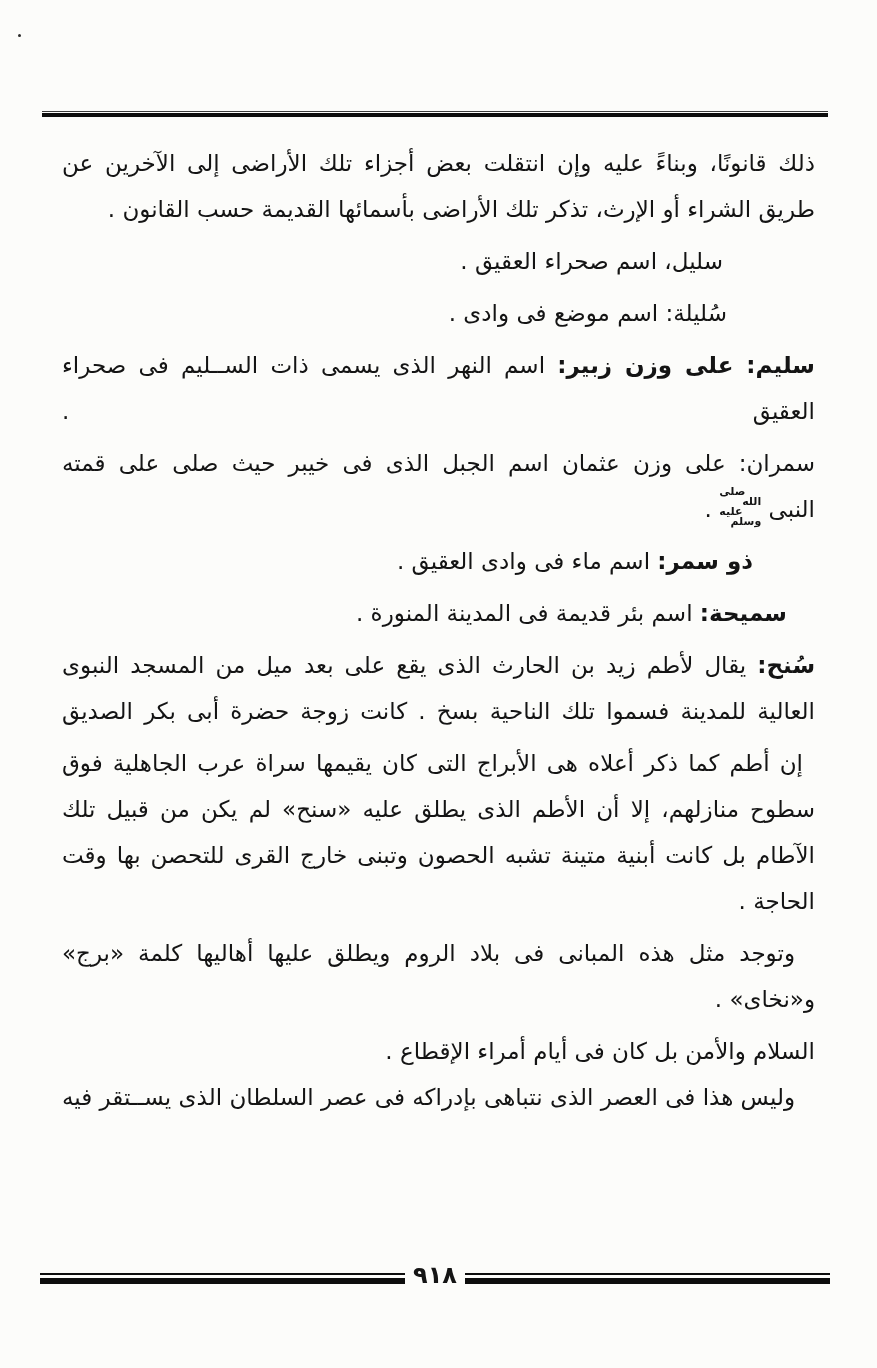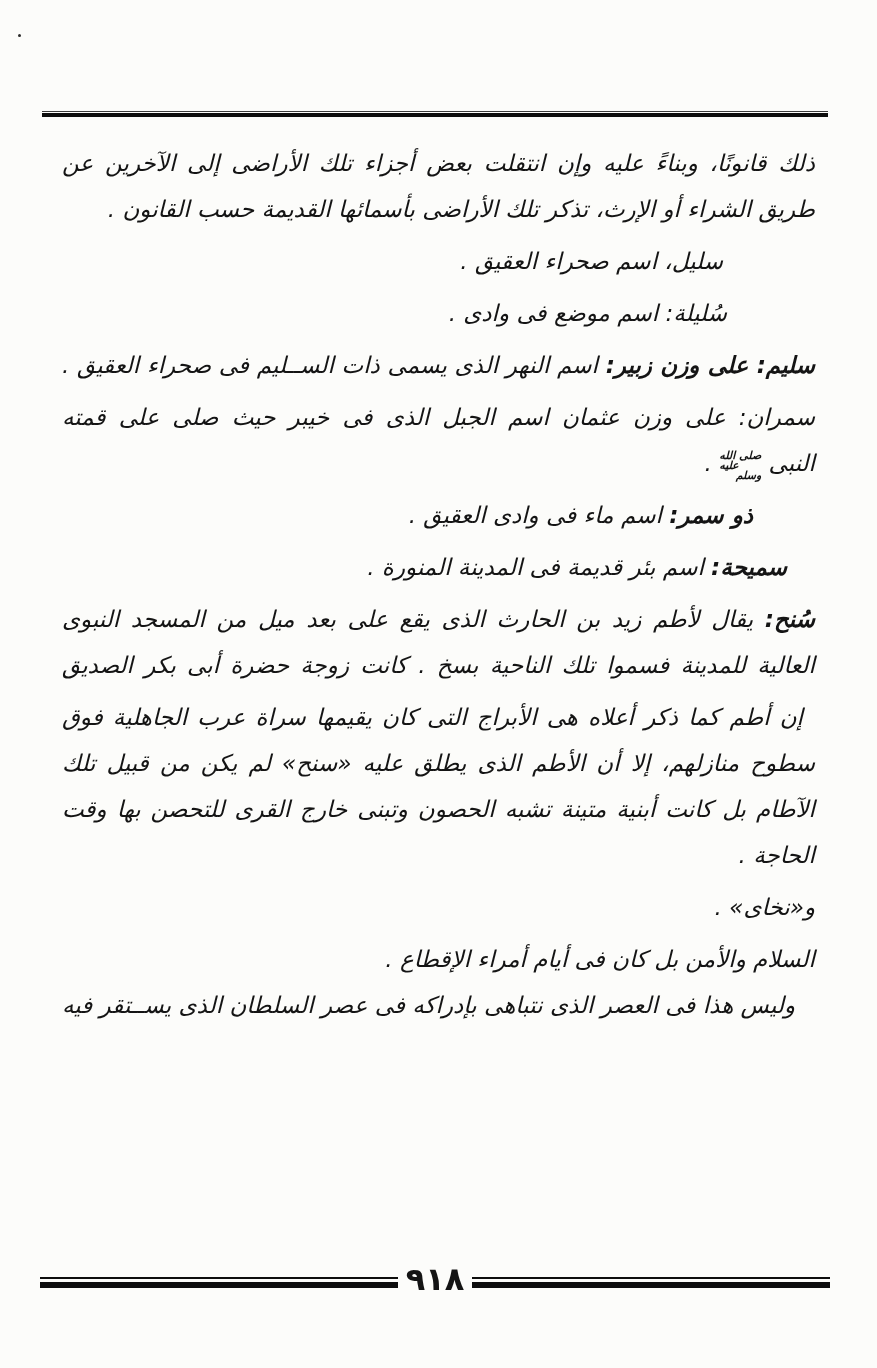--- a/index.html
+++ b/index.html
@@ -15,40 +15,40 @@
   .speck.top { left:18px; top:34px; }
   
   .top-rule { position:absolute; left:42px; top:111px; width:786px; }
   .top-rule .hair  { height:1px; background:#3a3a3a; }
   .top-rule .thick { height:4px; background:#0d0d0d; margin-top:1px; }
   
   .text-block {
     position:absolute; top:140px; right:62px; width:753px;
     direction:rtl; text-align:right;
   }
-  .para { font-size:23px; line-height:46px; margin:0 0 6px 0;font-style:italic; }
+  .para { font-size:23px; line-height:46px; margin:0 0 6px 0; }
   .line { white-space:normal; }
   .line.just { text-align:justify; text-align-last:justify; }
   .line.last { text-align:right; text-align-last:right; }
   .bold { font-weight:bold; }
   
   .seal {
     display:inline-block; width:42px; font-size:11px; line-height:10px;
     font-weight:bold; text-align:left; vertical-align:-8px;
   }
   
   .footer {
     position:absolute; top:1266px; left:40px; width:790px;
     display:flex; align-items:center;
   }
   .rail { flex:1; }
   .rail .thin  { height:2px; background:#0d0d0d; margin-bottom:3px; }
   .rail .thick { height:6px; background:#0d0d0d; }
   .page-number {
-    font-weight:bold; font-size:32px; line-height:1; padding:0 8px;
+    font-weight:bold; font-size:24px; line-height:1; padding:0 8px;
     transform:translateY(-3px); direction:rtl;
   }
 </style>
 </head>
 <body>
 
 <div class="speck top"></div>
 
 <div class="top-rule">
   <div class="hair"></div>
@@ -83,20 +83,21 @@
       <div class="line just"><span class="bold">سُنح:</span><span> يقال لأطم زيد بن الحارث الذى يقع على بعد ميل من المسجد النبوى</span></div>
       <div class="line just"><span>العالية للمدينة فسموا تلك الناحية بسخ . كانت زوجة حضرة أبى بكر الصديق</span></div>
     </div>
     <div class="para">
       <div class="line just" style="text-indent: 12px;"><span>إن أطم كما ذكر أعلاه هى الأبراج التى كان يقيمها سراة عرب الجاهلية فوق</span></div>
       <div class="line just"><span>سطوح منازلهم، إلا أن الأطم الذى يطلق عليه «سنح» لم يكن من قبيل تلك</span></div>
       <div class="line just"><span>الآطام بل كانت أبنية متينة تشبه الحصون وتبنى خارج القرى للتحصن بها وقت</span></div>
       <div class="line last"><span>الحاجة .</span></div>
     </div>
     <div class="para">
+      <div class="line just" style="text-indent: 20px;"><span>وتوجد مثل هذه المبانى فى بلاد الروم ويطلق عليها أهاليها كلمة «برج»</span></div>
       <div class="line last"><span>و«نخاى» .</span></div>
     </div>
     <div class="para">
       <div class="line last"><span>السلام والأمن بل كان فى أيام أمراء الإقطاع .</span></div>
       <div class="line just" style="text-indent: 20px;"><span>وليس هذا فى العصر الذى نتباهى بإدراكه فى عصر السلطان الذى يســتقر فيه</span></div>
     </div>
   </div>
 
 <div class="footer">
   <div class="rail">

